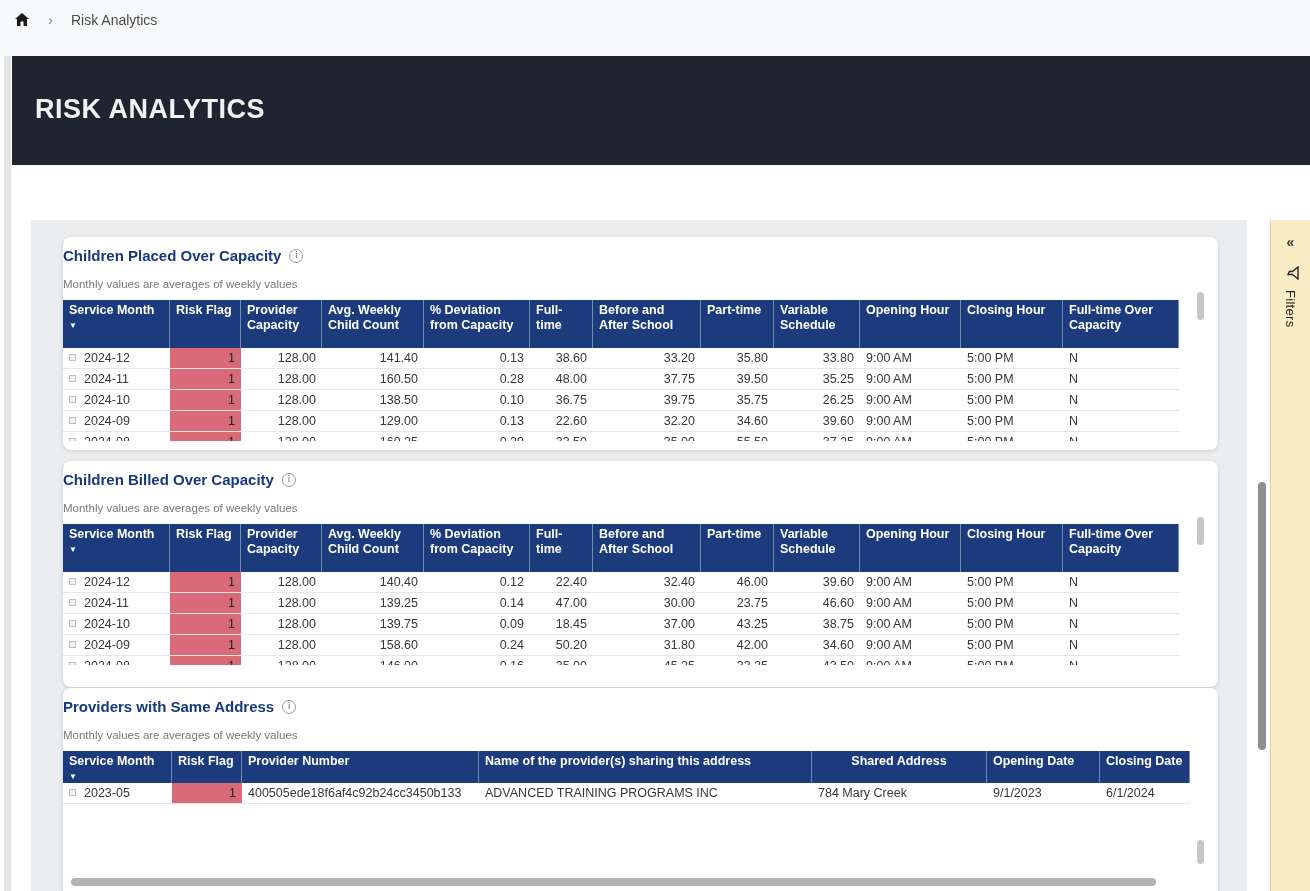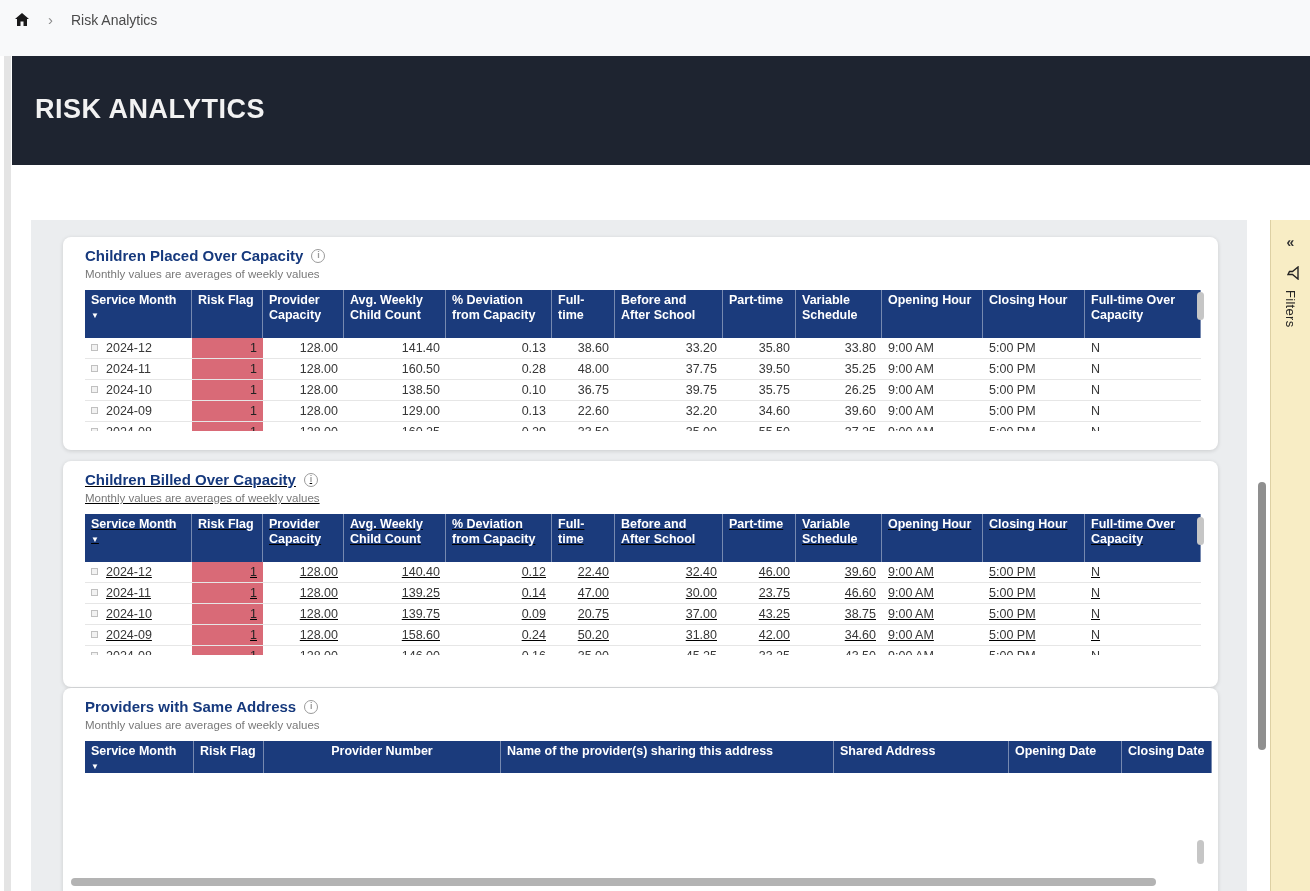--- a/index.html
+++ b/index.html
@@ -21,29 +21,29 @@
   .banner { position:absolute; left:12px; top:56px; width:1298px; height:109px;
     background:var(--banner-bg,#1e2430); }
   .banner h1 { padding:38px 0 0 23px; color:#f2f2f2; font-size:27px; font-weight:700; letter-spacing:.5px; }
 
   
   .canvas { position:absolute; left:31px; top:220px; width:1216px; height:671px;
     background:var(--canvas-bg,#ebedef); }
 
   
   .card { position:absolute; left:63px; width:1155px; background:#fff; border-radius:8px;
-    box-shadow:0 1px 4px rgba(0,0,0,.14); padding:9px 0 0 22px; overflow:hidden; }
+    box-shadow:0 1px 4px rgba(0,0,0,.14); padding:9px 0 0 0; overflow:hidden; }
   #card0 { top:237px; height:213px; }
-  #card1 { top:461px; height:226px;text-decoration:underline; }
+  #card1 { top:461px; height:226px; }
   #card2 { top:688px; height:211px; }
   .card-title-row { display:flex; align-items:center; gap:8px; height:19px; }
   .card-title { color:var(--title-color,#16397d); font-size:15px; font-weight:700; line-height:19px; }
   .info-ic { width:14px; height:14px; border:1.5px solid #9a9a9a; border-radius:50%;
     color:#9a9a9a; font-size:9px; font-weight:700; text-align:center; line-height:11px; }
-  .card-sub { margin-top:2px; color:#787878; font-size:11.5px; line-height:15px; }
+  .card-sub { margin-top:12px; color:#787878; font-size:11.5px; line-height:15px; }
 
   .tbl-clip { margin-top:8px; overflow:hidden; }
   table { border-collapse:separate; border-spacing:0; table-layout:fixed; }
   thead th { background:var(--table-header-bg,#1b3b7c); color:#fff; font-size:12.5px; font-weight:700;
     text-align:left; vertical-align:top; padding:3px 6px 2px 6px;
     border-right:1px solid rgba(255,255,255,.4); line-height:15px; }
   .sort { display:block; font-size:8px; line-height:8px; margin-top:4px; color:#fff; }
   tbody td { font-size:12.5px; color:#373737; height:20px; line-height:20px; padding:0 6px;
     border-bottom:1px solid #e6e6e6; white-space:nowrap; overflow:hidden; }
   td.ar { text-align:right; }
@@ -279,21 +279,21 @@
               <td class="al">9:00 AM</td>
               <td class="al">5:00 PM</td>
               <td class="al">N</td>
             </tr>
             <tr>
               <td class="al"><span class="exp"></span><span>2024-10</span></td>
               <td class="ar risk">1</td>
               <td class="ar">128.00</td>
               <td class="ar">139.75</td>
               <td class="ar">0.09</td>
-              <td class="ar">20.75</td>
+              <td class="ar">18.45</td>
               <td class="ar">37.00</td>
               <td class="ar">43.25</td>
               <td class="ar">38.75</td>
               <td class="al">9:00 AM</td>
               <td class="al">5:00 PM</td>
               <td class="al">N</td>
             </tr>
             <tr>
               <td class="al"><span class="exp"></span><span>2024-09</span></td>
               <td class="ar risk">1</td>
@@ -342,28 +342,37 @@
             <col style="width: 237px;">
             <col style="width: 333px;">
             <col style="width: 175px;">
             <col style="width: 113px;">
             <col style="width: 90px;">
           </colgroup>
           <thead>
             <tr>
               <th style="height: 28px;"><span>Service Month</span><span class="sort">▼</span></th>
               <th style="height: 28px;"><span>Risk Flag</span></th>
-              <th style="height: 28px; text-align: center;"><span>Provider Number</span></th>
+              <th style="height: 28px;"><span>Provider Number</span></th>
               <th style="height: 28px;"><span>Name of the provider(s) sharing this address</span></th>
-              <th style="height: 28px;"><span>Shared Address</span></th>
+              <th style="height: 28px; text-align: center;"><span>Shared Address</span></th>
               <th style="height: 28px; margin-top: 46px;"><span>Opening Date</span></th>
               <th style="height: 28px;"><span>Closing Date</span></th>
             </tr>
           </thead>
           <tbody>
+            <tr>
+              <td class="al"><span class="exp"></span><span>2023-05</span></td>
+              <td class="ar risk">1</td>
+              <td class="al">400505ede18f6af4c92b24cc3450b133</td>
+              <td class="al">ADVANCED TRAINING PROGRAMS INC</td>
+              <td class="al">784 Mary Creek</td>
+              <td class="al">9/1/2023</td>
+              <td class="al">6/1/2024</td>
+            </tr>
           </tbody>
         </table>
     </div>
     <div class="vthumb"></div>
     <div class="hthumb"></div>
   </div>
 
   <div class="filters">
     <button class="collapse-btn">«</button>
     <div class="fil-rot">

